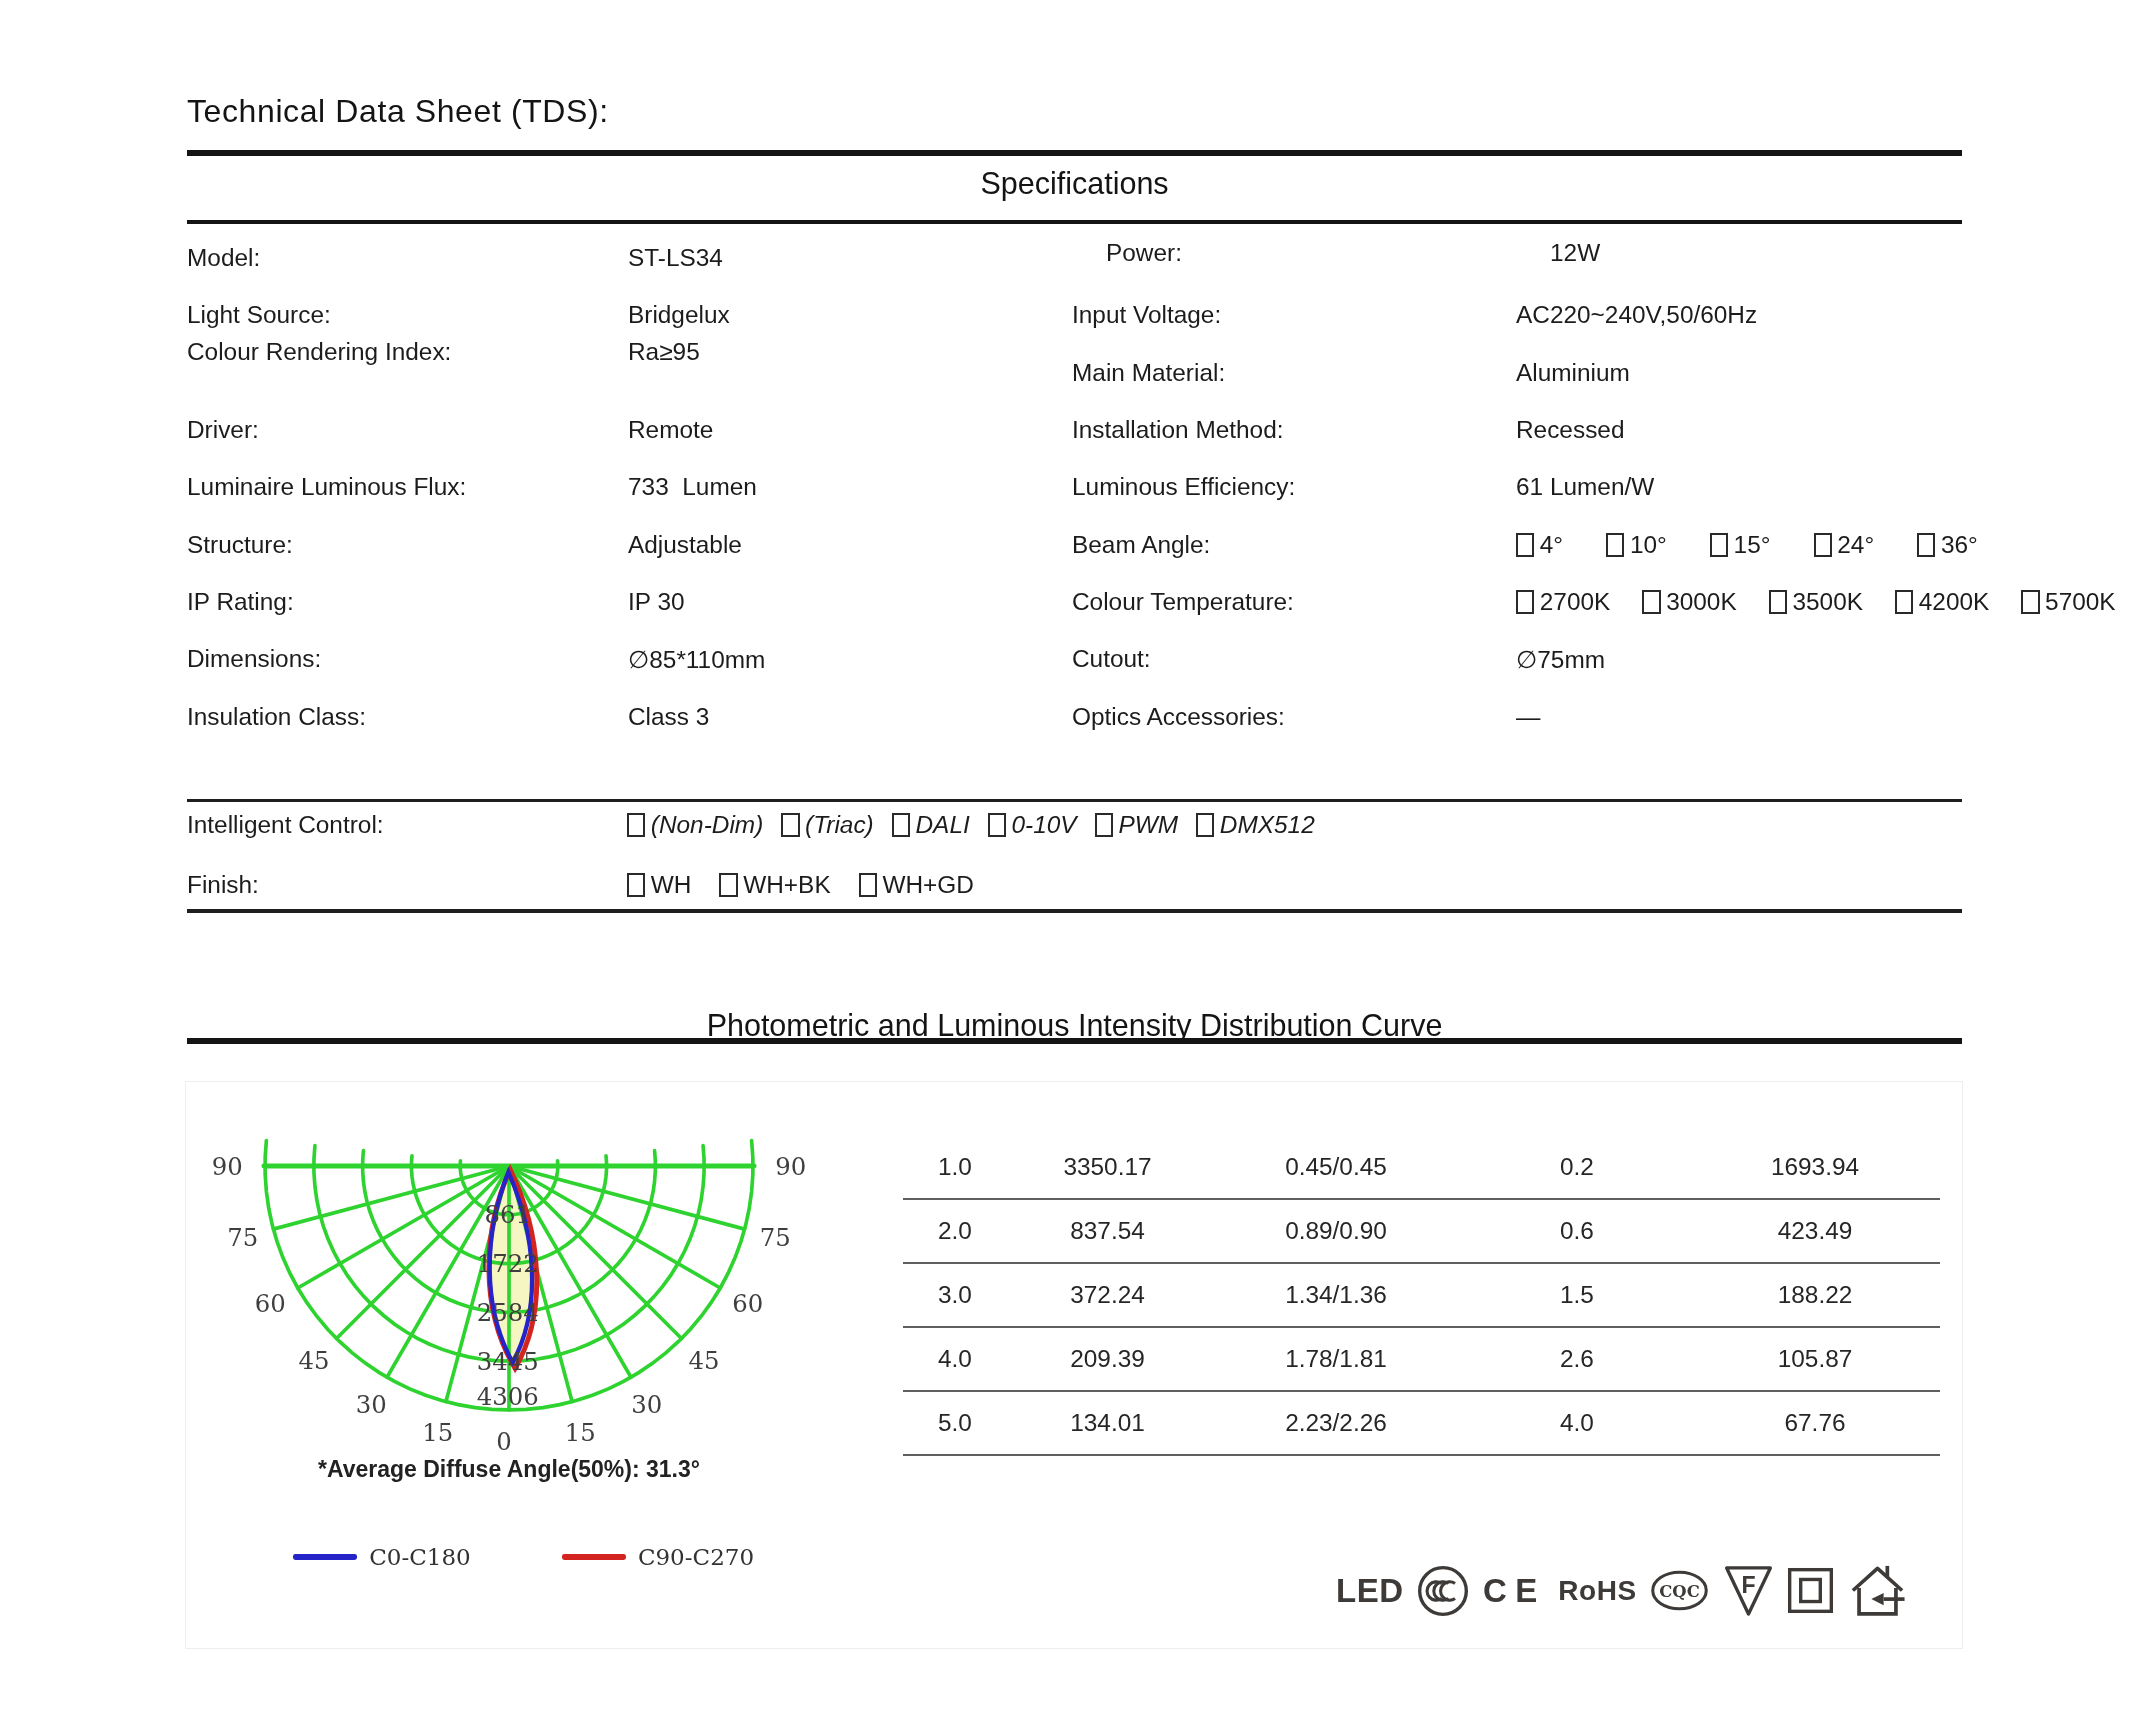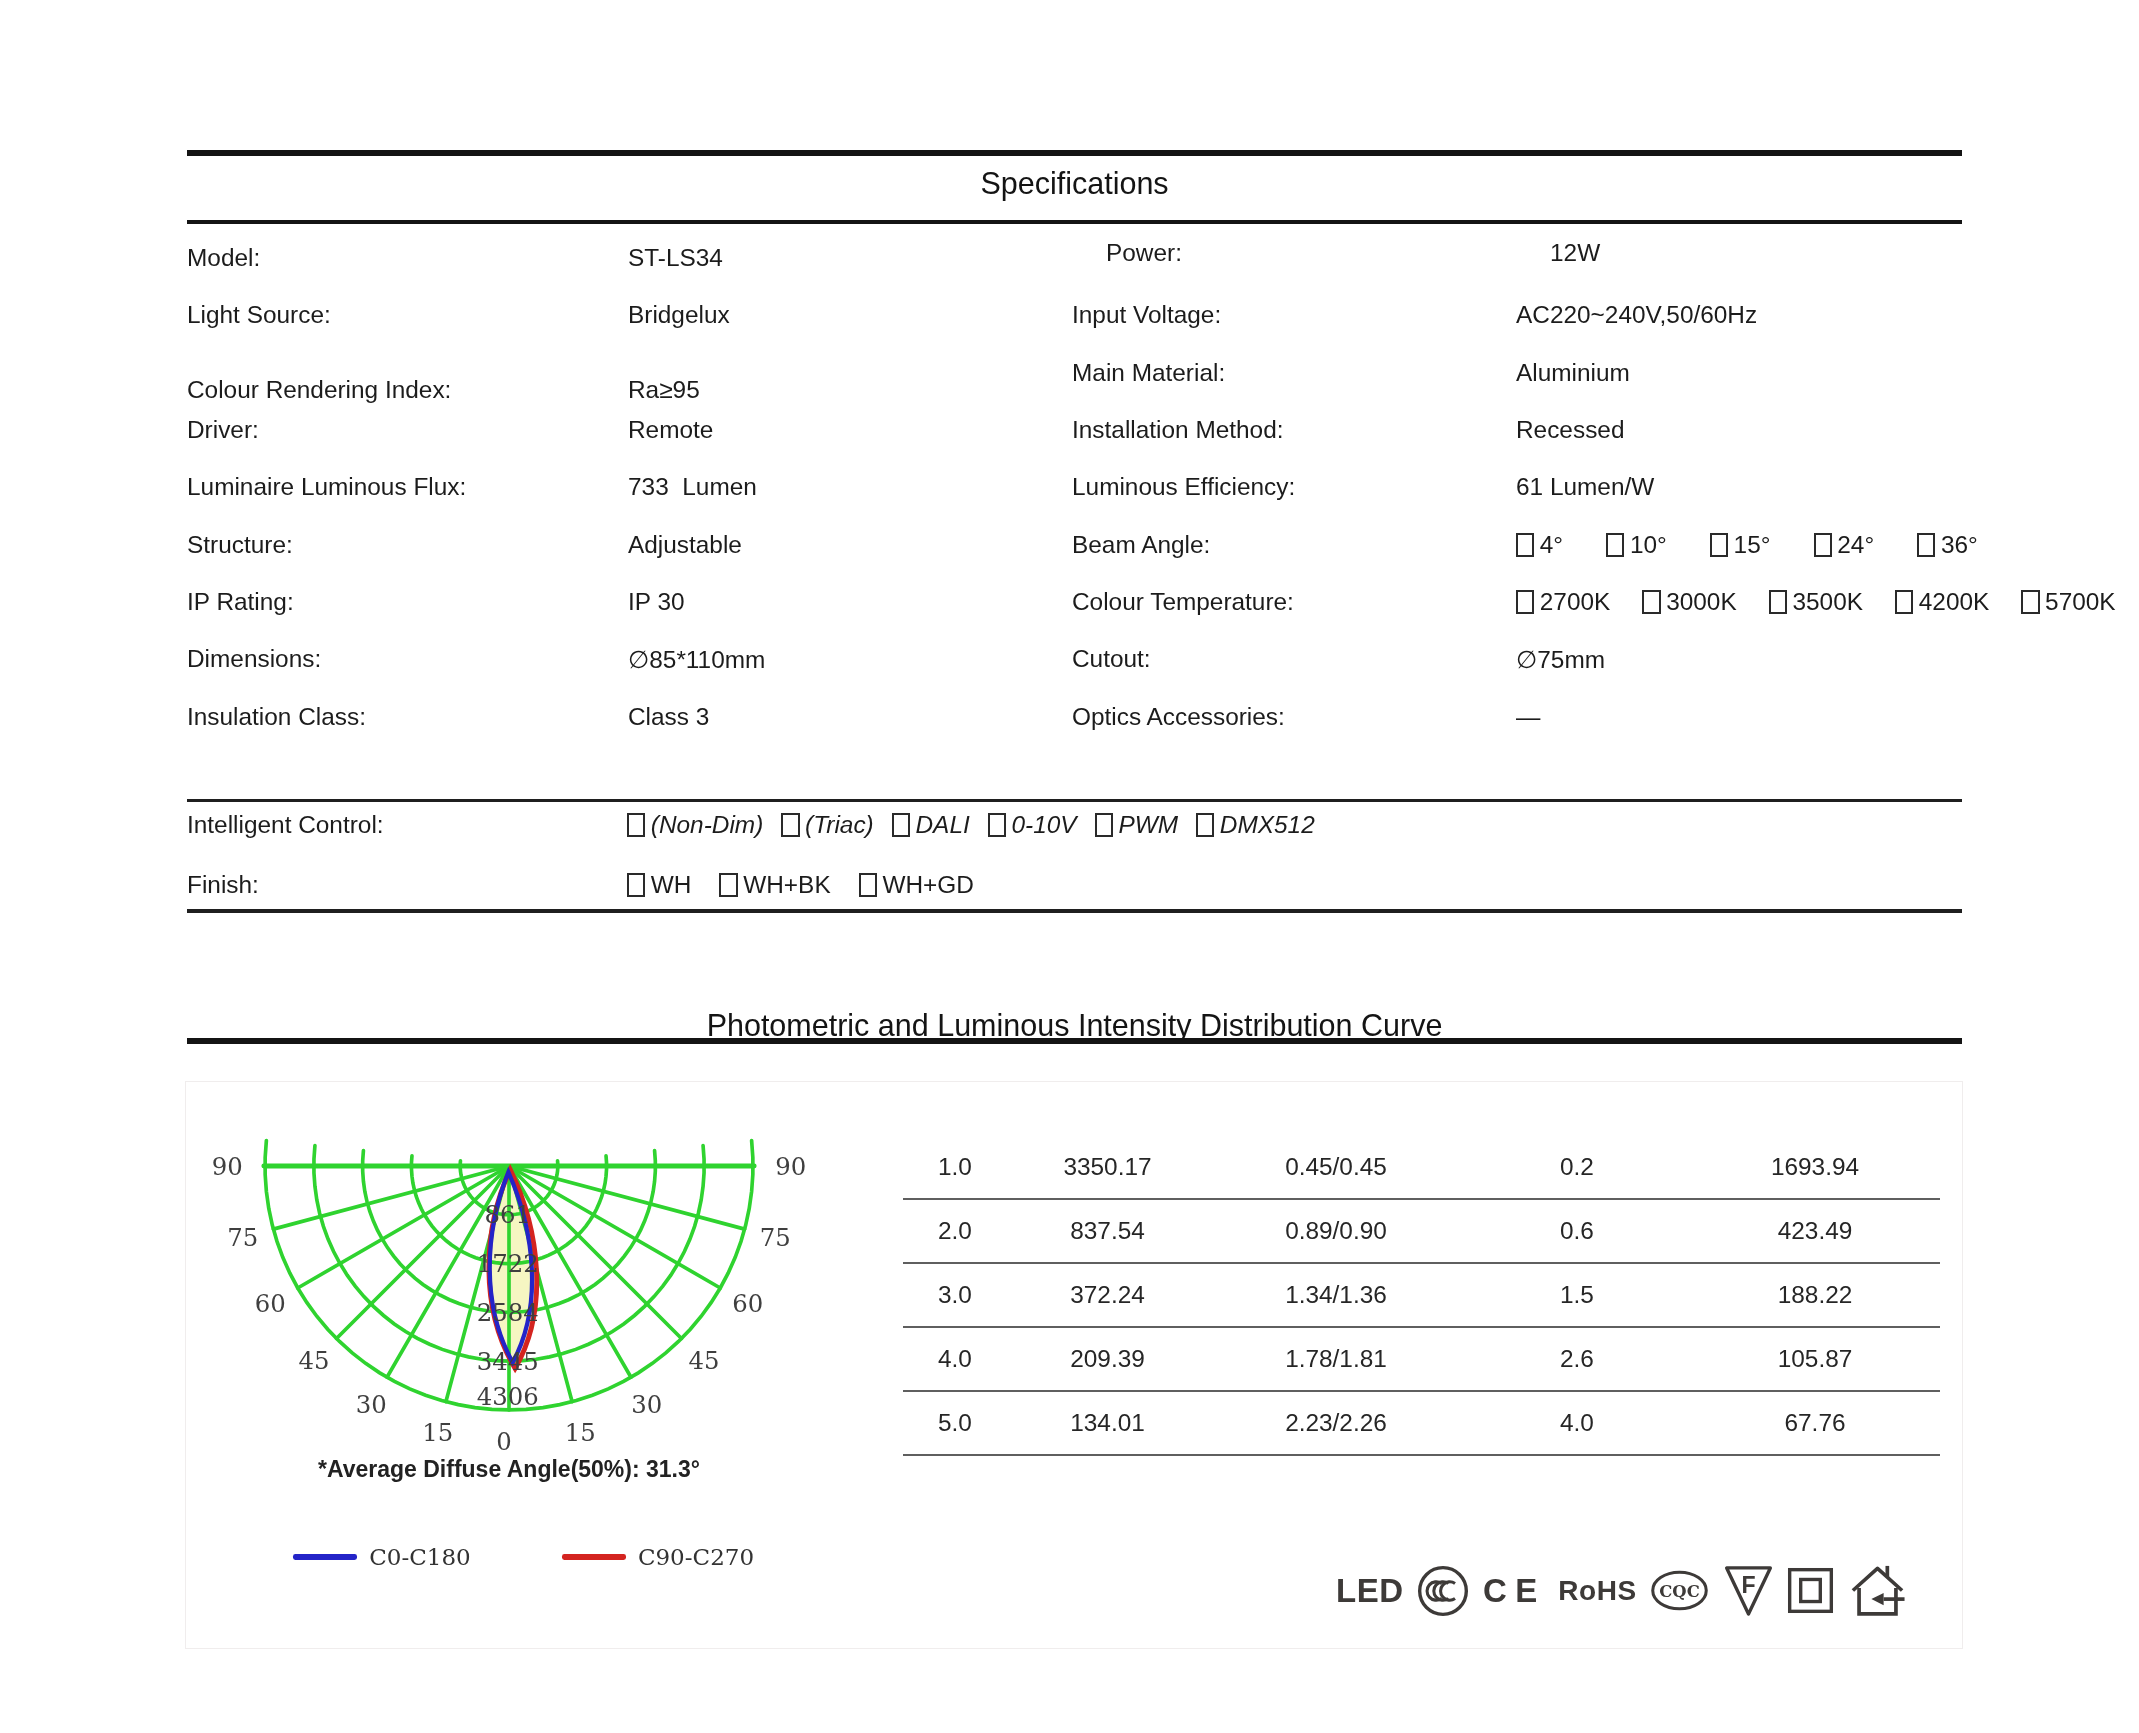--- a/index.html
+++ b/index.html
@@ -45,29 +45,30 @@
   .cert-text.led{font-size:33px;margin-left:48px;}
   .cert-text.ce{font-size:33px;letter-spacing:8.5px;}
   .cert-text.rohs{font-size:28px;}
   .certs svg{display:block;}
 </style>
 </head>
 <body>
 
 <div class="page">
 
+  <div class="title">Technical Data Sheet (TDS):</div>
 
   <div class="rule r1"></div>
   <div class="section-heading spec">Specifications</div>
   <div class="rule r2"></div>
 
   <div id="left-col">
       <div class="spec-row left-row" style="top: 244px;"><span class="lbl">Model:</span><span class="val">ST-LS34</span></div>
       <div class="spec-row left-row" style="top: 301px;"><span class="lbl">Light Source:</span><span class="val">Bridgelux</span></div>
-      <div class="spec-row left-row" style="top: 376px;"><span class="lbl">Colour Rendering Index:</span><span class="val">Ra≥95</span></div>
+      <div class="spec-row left-row" style="top: 338px;"><span class="lbl">Colour Rendering Index:</span><span class="val">Ra≥95</span></div>
       <div class="spec-row left-row" style="top: 416px;"><span class="lbl">Driver:</span><span class="val">Remote</span></div>
       <div class="spec-row left-row" style="top: 473px;"><span class="lbl">Luminaire Luminous Flux:</span><span class="val">733  Lumen</span></div>
       <div class="spec-row left-row" style="top: 531px;"><span class="lbl">Structure:</span><span class="val">Adjustable</span></div>
       <div class="spec-row left-row" style="top: 588px;"><span class="lbl">IP Rating:</span><span class="val">IP 30</span></div>
       <div class="spec-row left-row" style="top: 645px;"><span class="lbl">Dimensions:</span><span class="val">∅85*110mm</span></div>
       <div class="spec-row left-row" style="top: 703px; text-align: right;"><span class="lbl">Insulation Class:</span><span class="val">Class 3</span></div>
     </div>
   <div id="right-col">
       <div class="spec-row right-row" style="top: 239px; margin-left: 34px;"><span class="lbl">Power:</span><span class="val">12W</span></div>
       <div class="spec-row right-row" style="top: 301px;"><span class="lbl">Input Voltage:</span><span class="val">AC220~240V,50/60Hz</span></div>

